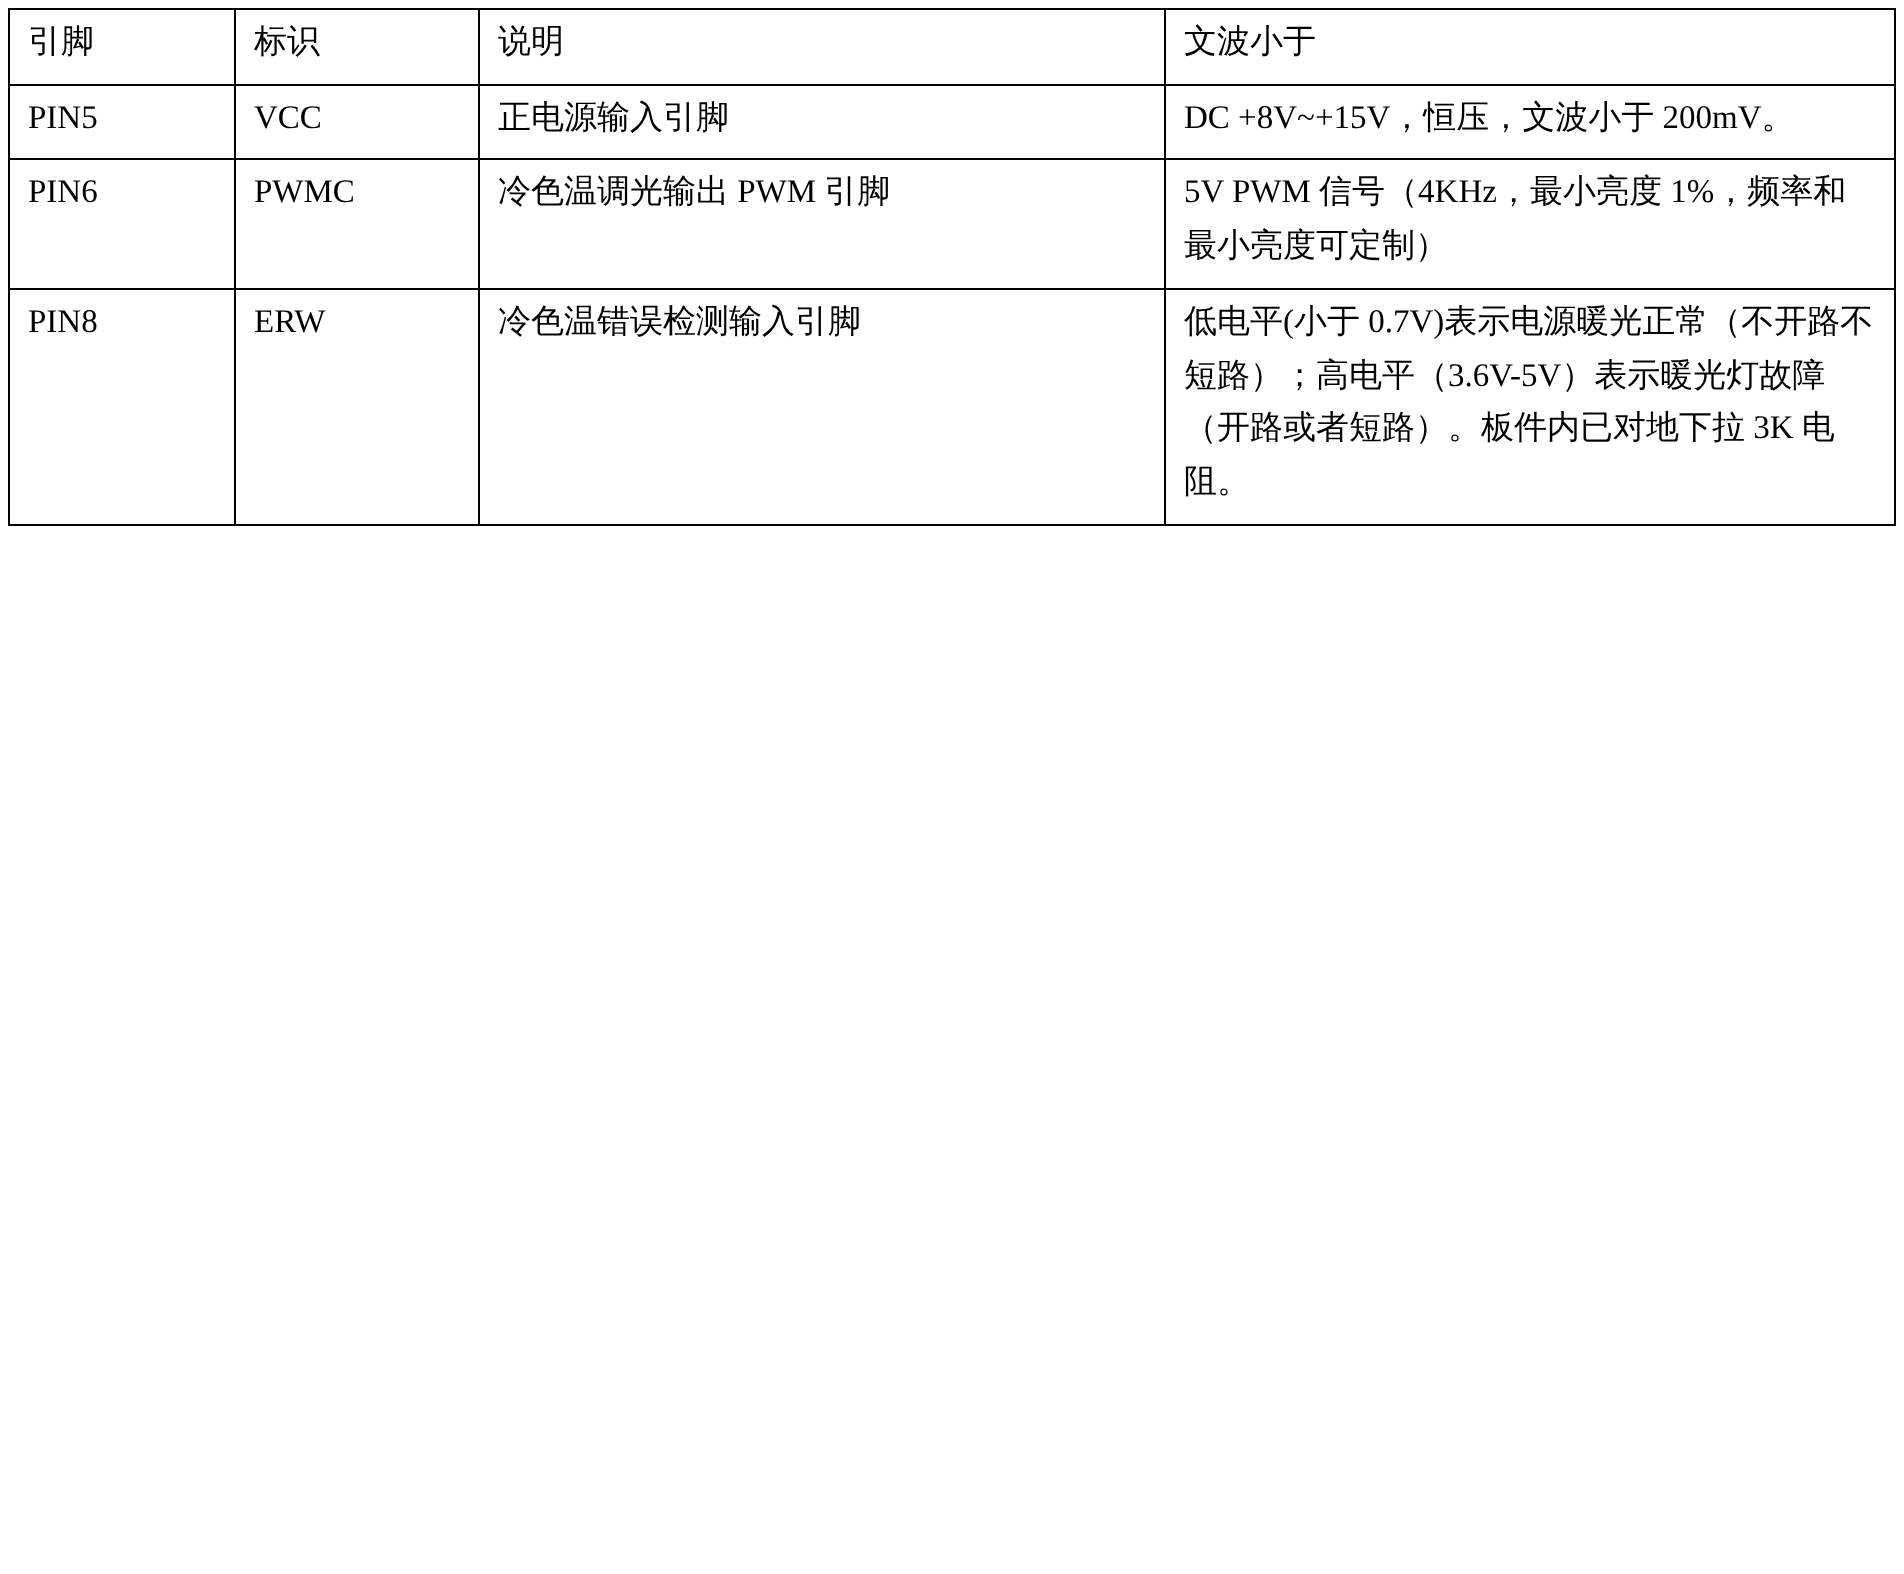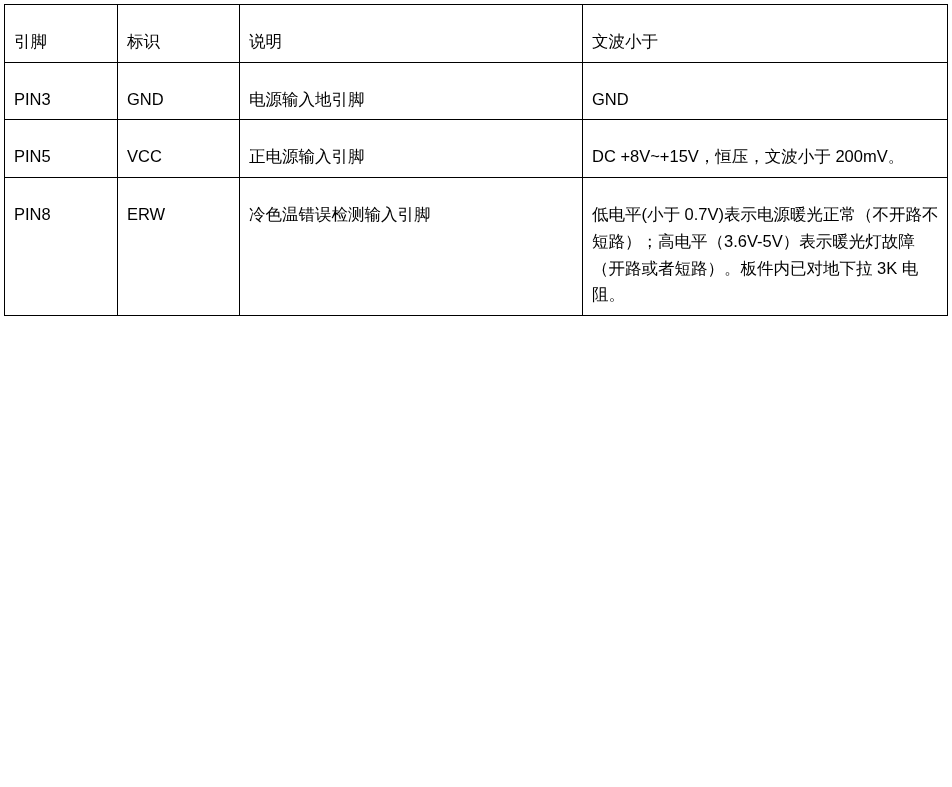--- a/index.html
+++ b/index.html
@@ -15,24 +15,25 @@
   }
   #pin-table {
     border-collapse: collapse;
     table-layout: fixed;
     width: 943px;
     margin: 4px 0 0 4px;
   }
   #pin-table td {
     border: 1px solid #000000;
     vertical-align: top;
-    padding: 23px 8px 7px 9px;
+    padding: 3px 8px 7px 9px;
     font-size: 16.5px;
     line-height: 1.62;
     word-break: break-word;
+    font-family: Liberation Serif, serif;
   }
   col.c-pin   { width: 113px; }
   col.c-mark  { width: 122px; }
   col.c-desc  { width: 343px; }
   col.c-elec  { width: 365px; }
   .row-head td {
     font-size: 16.5px;
   }
 </style>
 </head>
@@ -48,35 +49,35 @@
   <tbody>
     <tr class="row-head">
       <td>引脚</td>
       <td>标识</td>
       <td>说明</td>
       <td>文波小于</td>
     </tr>
 
 
 
-    <tr>
-      <td>PIN3</td>
-      <td>GND</td>
-      <td>电源输入地引脚</td>
-      <td>GND</td>
-    </tr>
 
 
     <tr>
       <td>PIN5</td>
       <td>VCC</td>
       <td>正电源输入引脚</td>
       <td>DC +8V~+15V，恒压，文波小于 200mV。</td>
     </tr>
 
+    <tr>
+      <td>PIN6</td>
+      <td>PWMC</td>
+      <td>冷色温调光输出 PWM 引脚</td>
+      <td>5V PWM 信号（4KHz，最小亮度 1%，频率和最小亮度可定制）</td>
+    </tr>
 
 
     <tr>
       <td>PIN8</td>
       <td>ERW</td>
       <td>冷色温错误检测输入引脚</td>
       <td>低电平(小于 0.7V)表示电源暖光正常（不开路不短路）；高电平（3.6V-5V）表示暖光灯故障（开路或者短路）。板件内已对地下拉 3K 电阻。</td>
     </tr>
   </tbody>
 </table>

